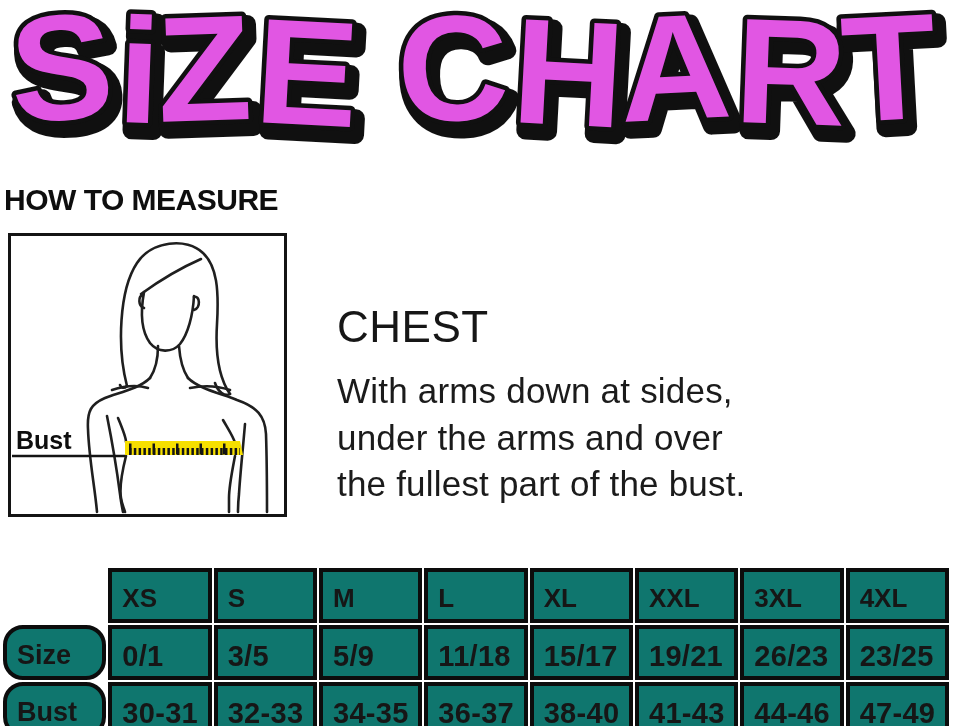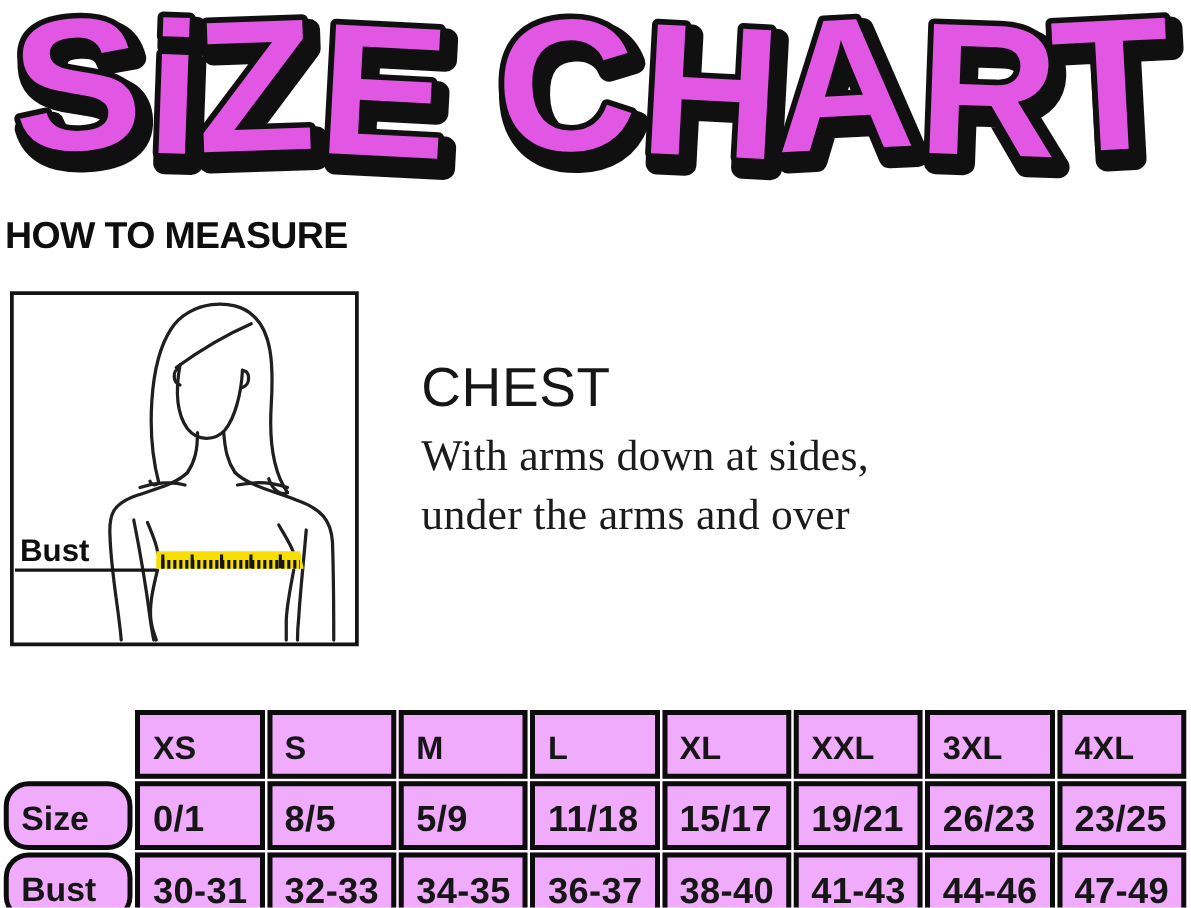--- a/index.html
+++ b/index.html
@@ -16,54 +16,54 @@
   .title-svg { position: absolute; left: 0; top: 0; }
   .title-svg text {
     font-family: "Liberation Sans", sans-serif;
     font-weight: bold;
   }
   .title-shadow { fill: #101010; stroke: #101010; stroke-width: 18px; stroke-linejoin: round; }
   .title-main  { fill: #E156E3; stroke: #101010; stroke-width: 9px; stroke-linejoin: round; paint-order: stroke fill; }
 
   
   .htm-heading {
-    position: absolute; left: 4px; top: 172px;
+    position: absolute; left: 4px; top: 183px;
     font-size: 30px; font-weight: bold; color: #0e0e0e;
     letter-spacing: -0.5px; white-space: nowrap;
   }
 
   
   .figure-box {
     position: absolute; left: 8px; top: 233px;
     width: 279px; height: 284px;
     border: 3px solid #141414; box-sizing: border-box;
     background: #ffffff;
   }
   .figure-box svg { display: block; width: 273px; height: 278px; }
   .fig-stroke { fill: none; stroke: #1f1f1f; stroke-width: 2.6; stroke-linecap: round; stroke-linejoin: round; }
   .bust-text { font-family: "Liberation Sans", sans-serif; font-weight: bold; font-size: 25px; fill: #0e0e0e; }
 
   
-  .chest-block { position: absolute; left: 337px; top: 287px; width: 600px; color: #1b1b1b; }
+  .chest-block { position: absolute; left: 337px; top: 303px; width: 600px; color: #1b1b1b; }
   .chest-heading {
     margin: 0; font-size: 44px; font-weight: 400;
     line-height: 48px; letter-spacing: 0.5px; color: #161616;
   }
-  .chest-lines { margin-top: 7px; font-family: Liberation Serif, serif; }
+  .chest-lines { margin-top: 17px; }
   .chest-line { font-size: 35px; line-height: 46.5px; font-weight: 400; letter-spacing: 0.2px; color: #1b1b1b; white-space: nowrap; }
 
   
   .size-table {
     position: absolute; left: 1px; top: 566px;
     width: 950px; table-layout: fixed;
     border-collapse: separate; border-spacing: 2px;
   }
   .size-table td {
     border: 4px solid #0c0c0c;
-    background: #f0abfc;
+    background: #0f766e;
     vertical-align: bottom;
     padding: 0 0 3px 10px;
     height: 42px;
     overflow: hidden;
     color: #161616;
   }
   .size-table td.corner-cell { border: none; background: transparent; }
   .size-table td.col-header { font-weight: bold; font-size: 26px; padding-bottom: 5px; }
   .size-table td.row-label  { font-weight: bold; font-size: 27px; padding-bottom: 5px; border-radius: 20px; }
   .size-table td.value-cell { font-weight: 700; font-size: 29px; letter-spacing: 0.3px; }
@@ -122,40 +122,41 @@
       <text class="bust-text" x="5" y="213">Bust</text>
       <line x1="1" y1="220" x2="114" y2="220" stroke="#141414" stroke-width="2.6"></line>
     </svg>
   </div>
 
   <div class="chest-block">
     <h2 class="chest-heading">CHEST</h2>
     <div class="chest-lines">
       <div class="chest-line">With arms down at sides,</div>
       <div class="chest-line">under the arms and over</div>
+      <div class="chest-line">the fullest part of the bust.</div>
     </div>
   </div>
 
   <table class="size-table">
     <tbody>
       <tr>
         <td class="corner-cell"></td>
         <td class="col-header">XS</td>
         <td class="col-header">S</td>
         <td class="col-header">M</td>
         <td class="col-header">L</td>
         <td class="col-header">XL</td>
         <td class="col-header">XXL</td>
         <td class="col-header">3XL</td>
         <td class="col-header">4XL</td>
       </tr>
       <tr>
         <td class="row-label">Size</td>
         <td class="value-cell">0/1</td>
-        <td class="value-cell">8/5</td>
+        <td class="value-cell">3/5</td>
         <td class="value-cell">5/9</td>
         <td class="value-cell">11/18</td>
         <td class="value-cell">15/17</td>
         <td class="value-cell">19/21</td>
         <td class="value-cell">26/23</td>
         <td class="value-cell">23/25</td>
       </tr>
       <tr>
         <td class="row-label">Bust</td>
         <td class="value-cell">30-31</td>

